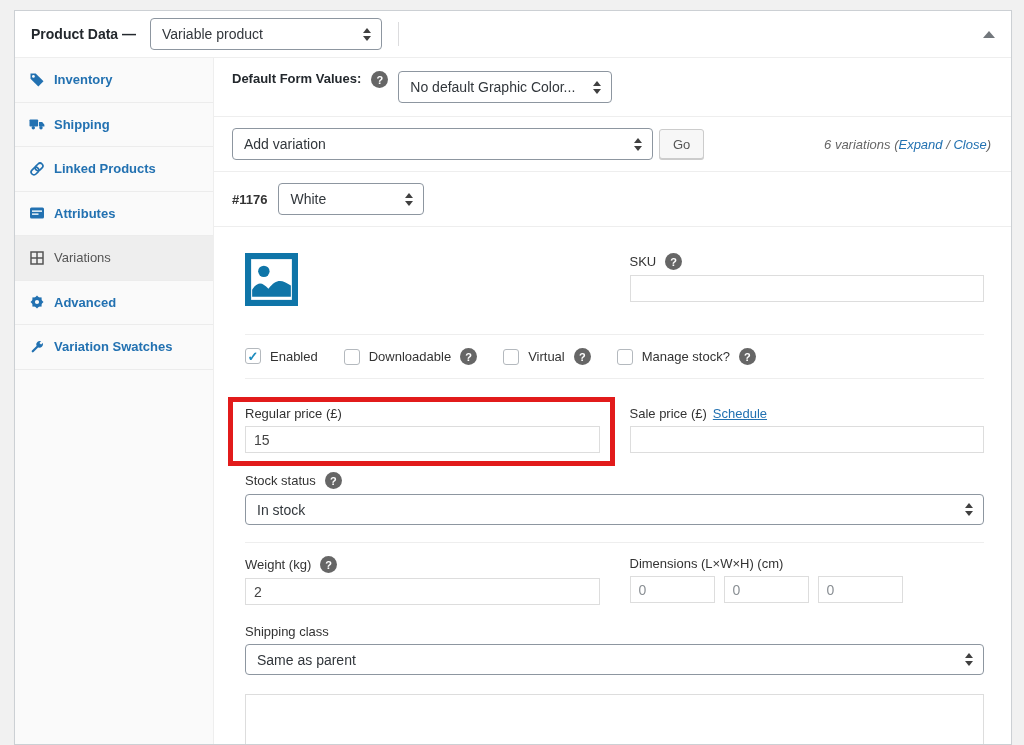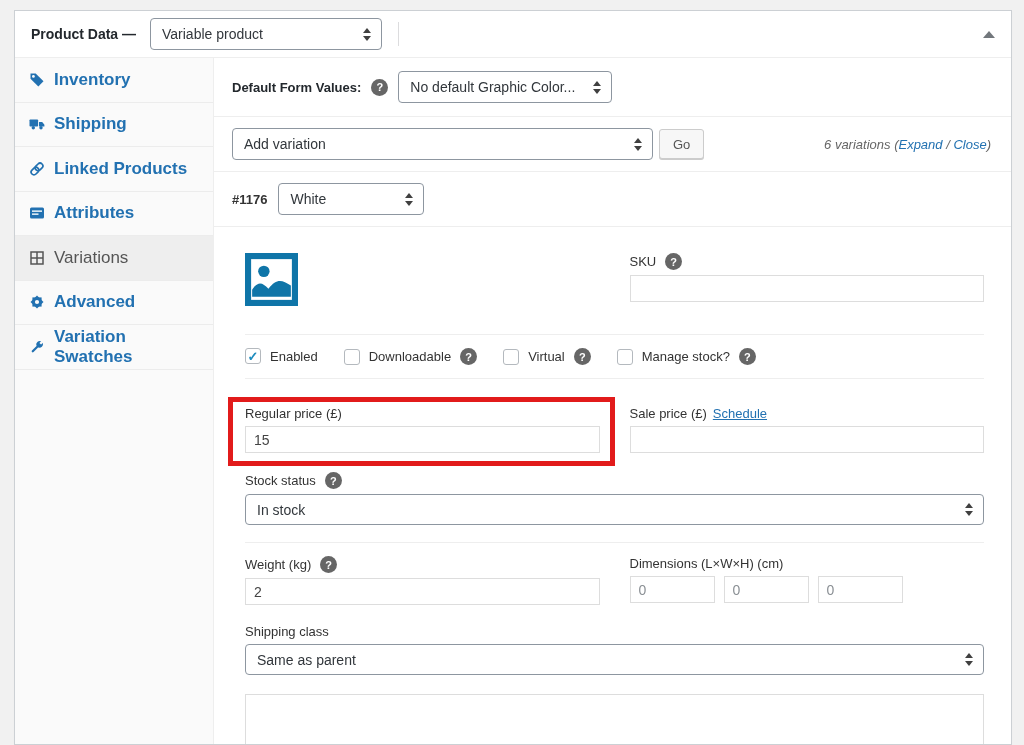--- a/index.html
+++ b/index.html
@@ -30,27 +30,27 @@
   .arrows::before { content:""; position:absolute; top:0; left:0;
     border-left:4.5px solid transparent; border-right:4.5px solid transparent; border-bottom:5px solid #404040; }
   .arrows::after { content:""; position:absolute; bottom:0; left:0;
     border-left:4.5px solid transparent; border-right:4.5px solid transparent; border-top:5px solid #404040; }
   .select.block { display:flex; width:100%; height:31px; }
 
   
   .pd-body { flex:1; display:flex; min-height:0; }
   .tabs { width:199px; flex:none; list-style:none; background:#fafafa; border-right:1px solid #eee; }
   .tabs li { display:flex; align-items:center; gap:9px; height:44.5px; padding:0 14px;
-    border-bottom:1px solid #ececec; color:#2271b1; font-size:17px; font-weight:bold; cursor:pointer; }
+    border-bottom:1px solid #ececec; color:#2271b1; font-size:13px; font-weight:bold; cursor:pointer; }
   .tabs li.active { background:#eee; color:#555; font-weight:normal; }
   .tabs li svg { flex:none; }
 
   
   .main { flex:1; display:flex; flex-direction:column; min-width:0; }
-  .row-default { display:flex; align-items:center; gap:10px; padding:13px 18px; border-bottom:1px solid #eee; }
+  .row-default { display:flex; align-items:flex-start; gap:10px; padding:13px 18px; border-bottom:1px solid #eee; }
   .lbl-bold { font-size:13px; font-weight:bold; color:#23282d; }
   .row-toolbar { display:flex; align-items:center; padding:11px 18px; border-bottom:1px solid #eee; }
   .btn { height:30px; padding:0 13px; margin-left:6px; background:#f7f7f7; border:1px solid #ccc;
     border-radius:3px; box-shadow:0 1px 0 #ccc; color:#555; font-size:13px; font-family:inherit; cursor:pointer; }
   .summary { margin-left:auto; font-style:italic; font-size:13px; color:#666; padding-right:2px; }
   .summary a { color:#2271b1; text-decoration:none; cursor:pointer; }
   .row-varhead { display:flex; align-items:center; gap:11px; padding:11px 18px; border-bottom:1px solid #eee; }
   .var-id { font-size:13px; font-weight:bold; color:#333; }
 
   

